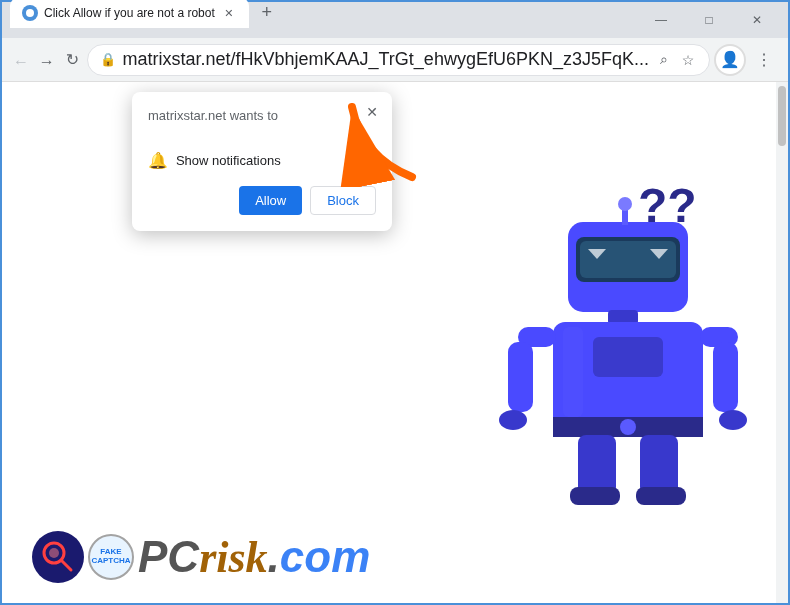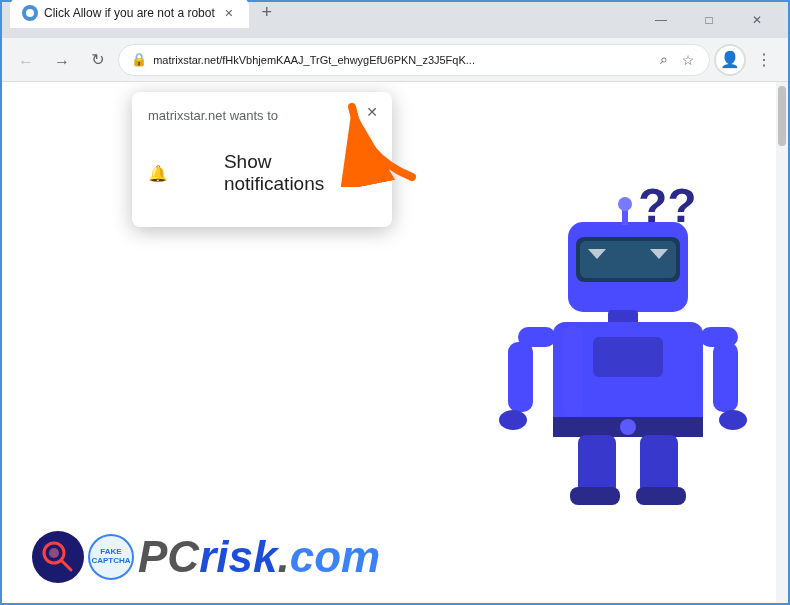--- a/index.html
+++ b/index.html
@@ -152,21 +152,21 @@
     }
     .lock-icon {
       color: #5f6368;
       font-size: 13px;
     }
     .address-text {
       flex: 1;
       white-space: nowrap;
       overflow: hidden;
       text-overflow: ellipsis;
-      font-size: 11px;
+      font-size: 18px;
     }
     .address-icons {
       display: flex;
       gap: 6px;
       align-items: center;
     }
     .addr-icon {
       width: 18px;
       height: 18px;
       display: flex;
@@ -235,23 +235,22 @@
       display: flex;
       align-items: center;
       gap: 8px;
       margin-bottom: 16px;
     }
     .bell-icon {
       color: #5f6368;
       font-size: 16px;
     }
     .popup-notification-text {
-      font-size: 19px;
+      font-size: 13px;
       color: #202124;
-      margin-left: 48px;
     }
     .popup-buttons {
       display: flex;
       justify-content: flex-end;
       gap: 8px;
     }
     .popup-btn {
       padding: 6px 16px;
       border-radius: 4px;
       border: none;
@@ -398,20 +397,24 @@
   <div class="page-content">
 
     <div class="notification-popup">
       <div class="popup-close">
         <span>✕</span>
       </div>
       <div class="popup-title">matrixstar.net wants to</div>
       <div class="popup-notification-row">
         <span class="bell-icon">🔔</span>
         <span class="popup-notification-text">Show notifications</span>
+      </div>
+      <div class="popup-buttons">
+        <button class="popup-btn allow">Allow</button>
+        <button class="popup-btn block">Block</button>
       </div>
     </div>
 
     <div class="arrow-indicator">
       <svg class="arrow-svg" width="120" height="100" viewBox="0 0 120 100">
         <defs>
           <marker id="arrowhead" markerWidth="10" markerHeight="7" refX="10" refY="3.5" orient="auto">
             <polygon points="0 0, 10 3.5, 0 7" fill="#FF6600"></polygon>
           </marker>
         </defs>
@@ -469,26 +472,26 @@
     <div class="pcrisk-logo">
 
       <div style="width:52px;height:52px;background:#1a1a6e;border-radius:50%;display:flex;align-items:center;justify-content:center;position:relative;">
         <svg width="36" height="36" viewBox="0 0 36 36">
           <circle cx="14" cy="14" r="10" stroke="#ff4040" stroke-width="3" fill="none"></circle>
           <line x1="21" y1="21" x2="31" y2="31" stroke="#ff4040" stroke-width="3" stroke-linecap="round"></line>
           <circle cx="14" cy="14" r="5" fill="#ff8080" opacity="0.5"></circle>
         </svg>
       </div>
 
-      <div style="width:46px;height:46px;background:#e8f4ff;border-radius:50%;display:flex;flex-direction:column;align-items:center;justify-content:center;font-size:8px;color:#1a73e8;font-weight:bold;border:2px solid #3b82f6;line-height:1.1;text-align:center;">
+      <div style="width:46px;height:46px;background:#e8f4ff;border-radius:50%;display:flex;flex-direction:column;align-items:center;justify-content:center;font-size:8px;color:#1a73e8;font-weight:bold;border:2px solid #a3a3a3;line-height:1.1;text-align:center;">
         <span>FAKE<br>CAPTCHA</span>
       </div>
 
       <div style="font-size:44px;font-weight:900;font-style:italic;line-height:1;">
-        <span style="color:#555;">PC</span><span style="color:#1d4ed8;">risk</span><span style="color:#555;">.</span><span style="color:#3b82f6;">com</span>
+        <span style="color:#555;">PC</span><span style="color:#a16207;font-family:Liberation Serif, serif;">risk</span><span style="color:#555;">.</span><span style="color:#3b82f6;">com</span>
       </div>
     </div>
 
     <div class="scrollbar">
       <div class="scrollbar-thumb"></div>
     </div>
   </div>
 </div>
 
 </body></html>

